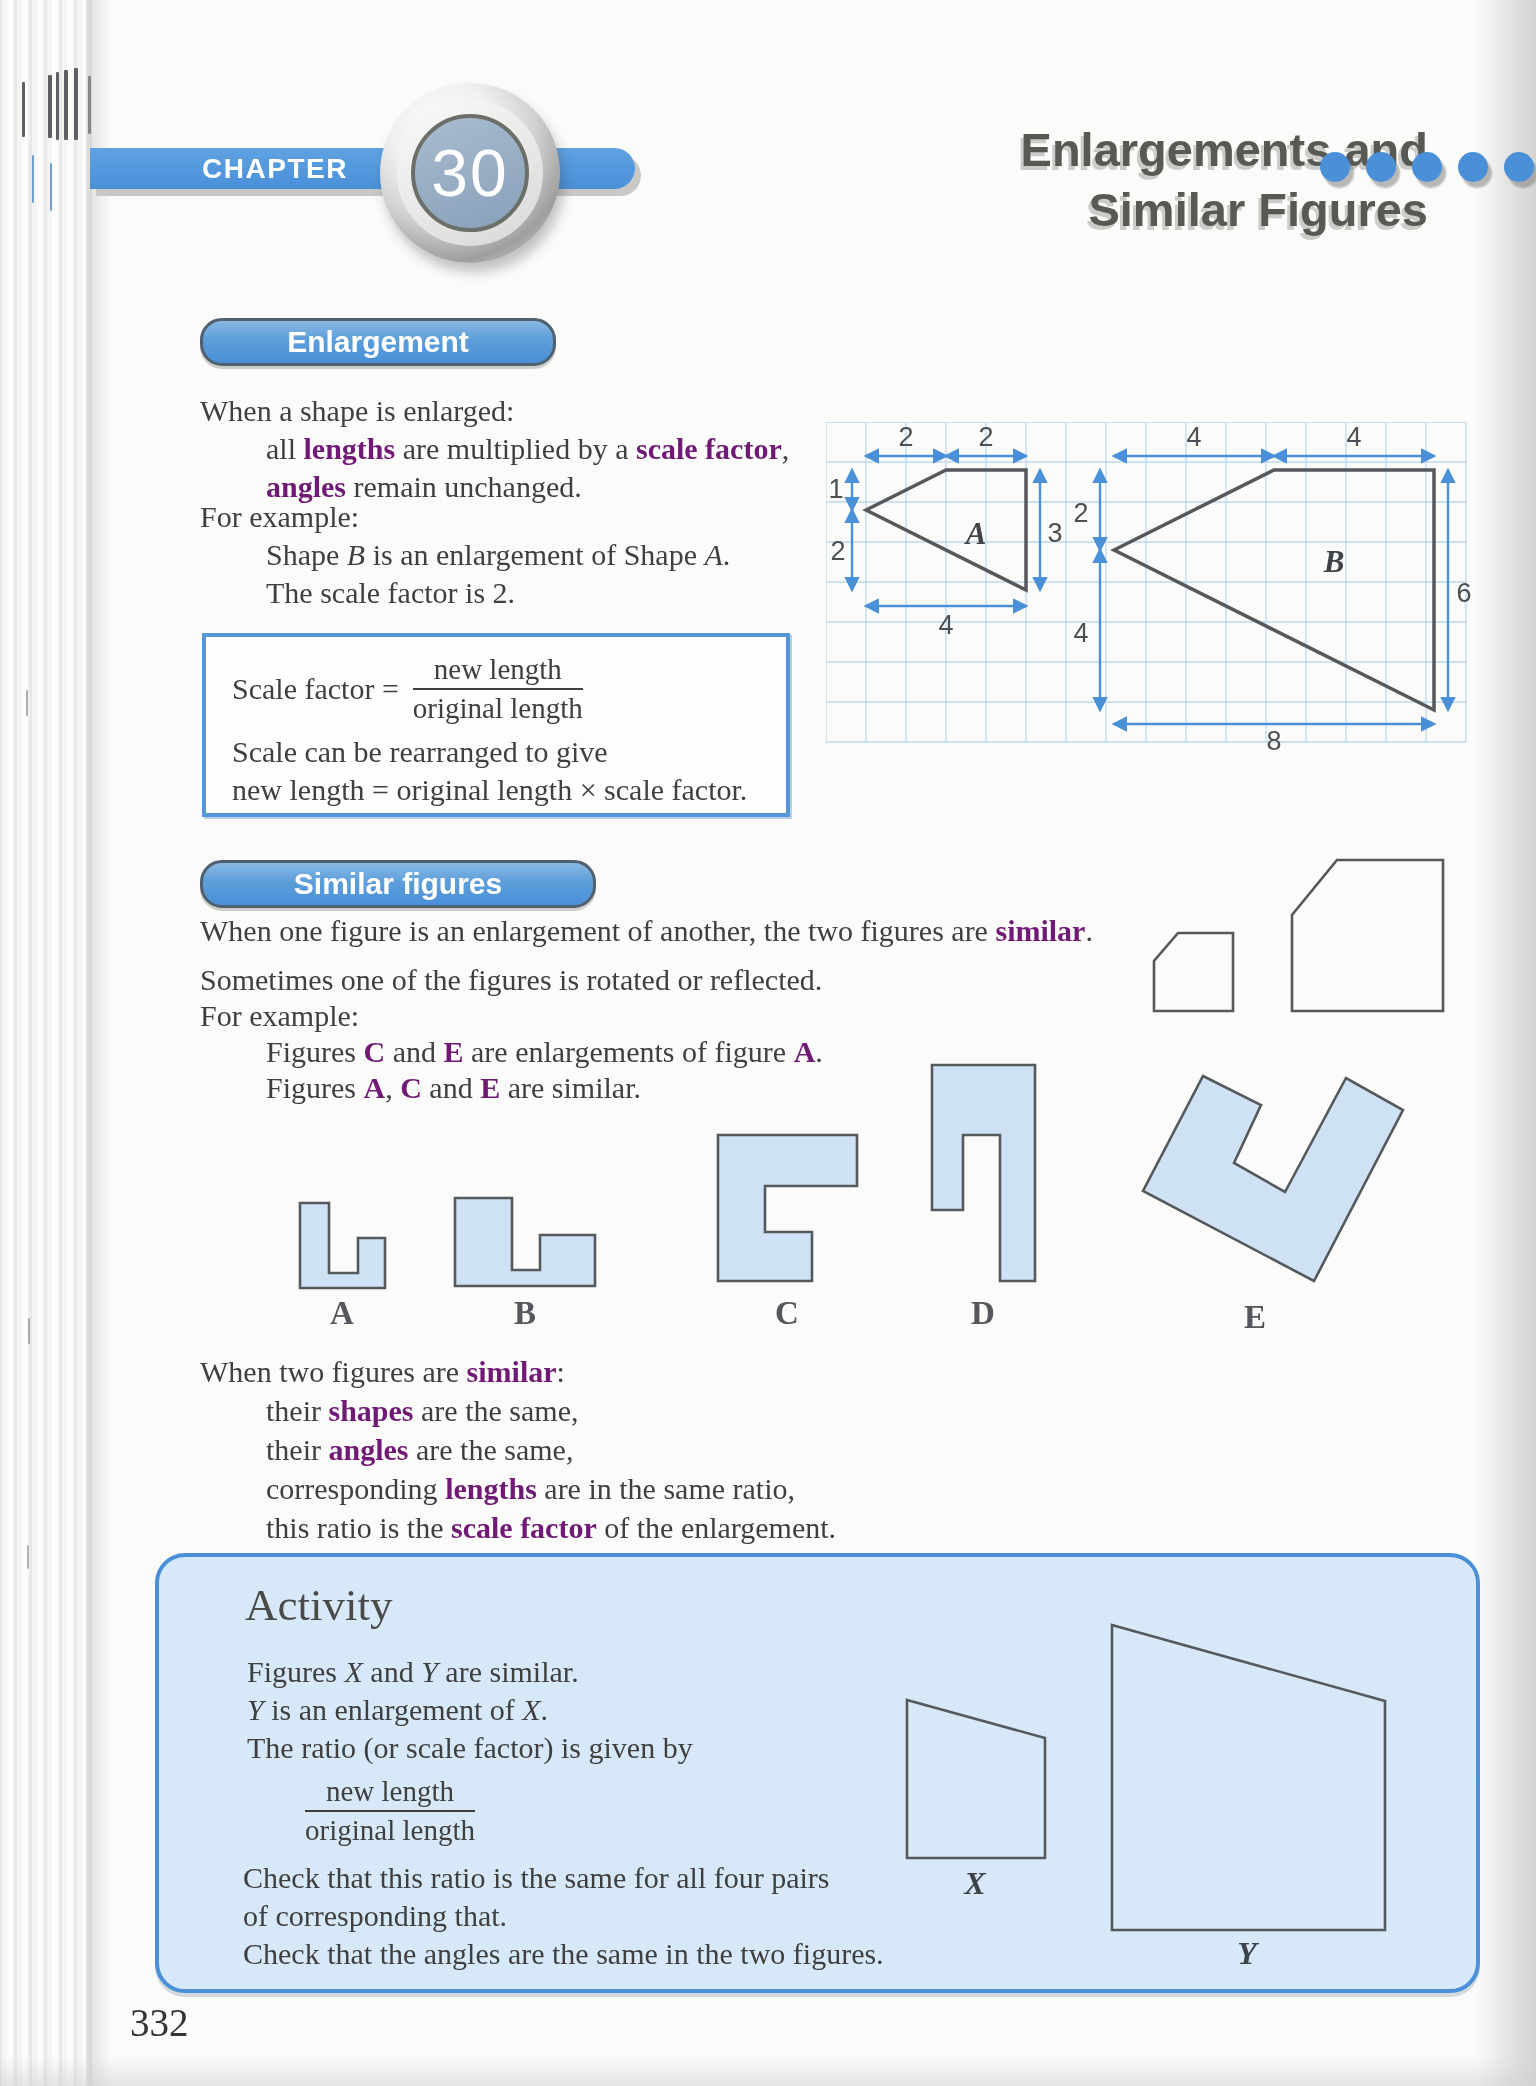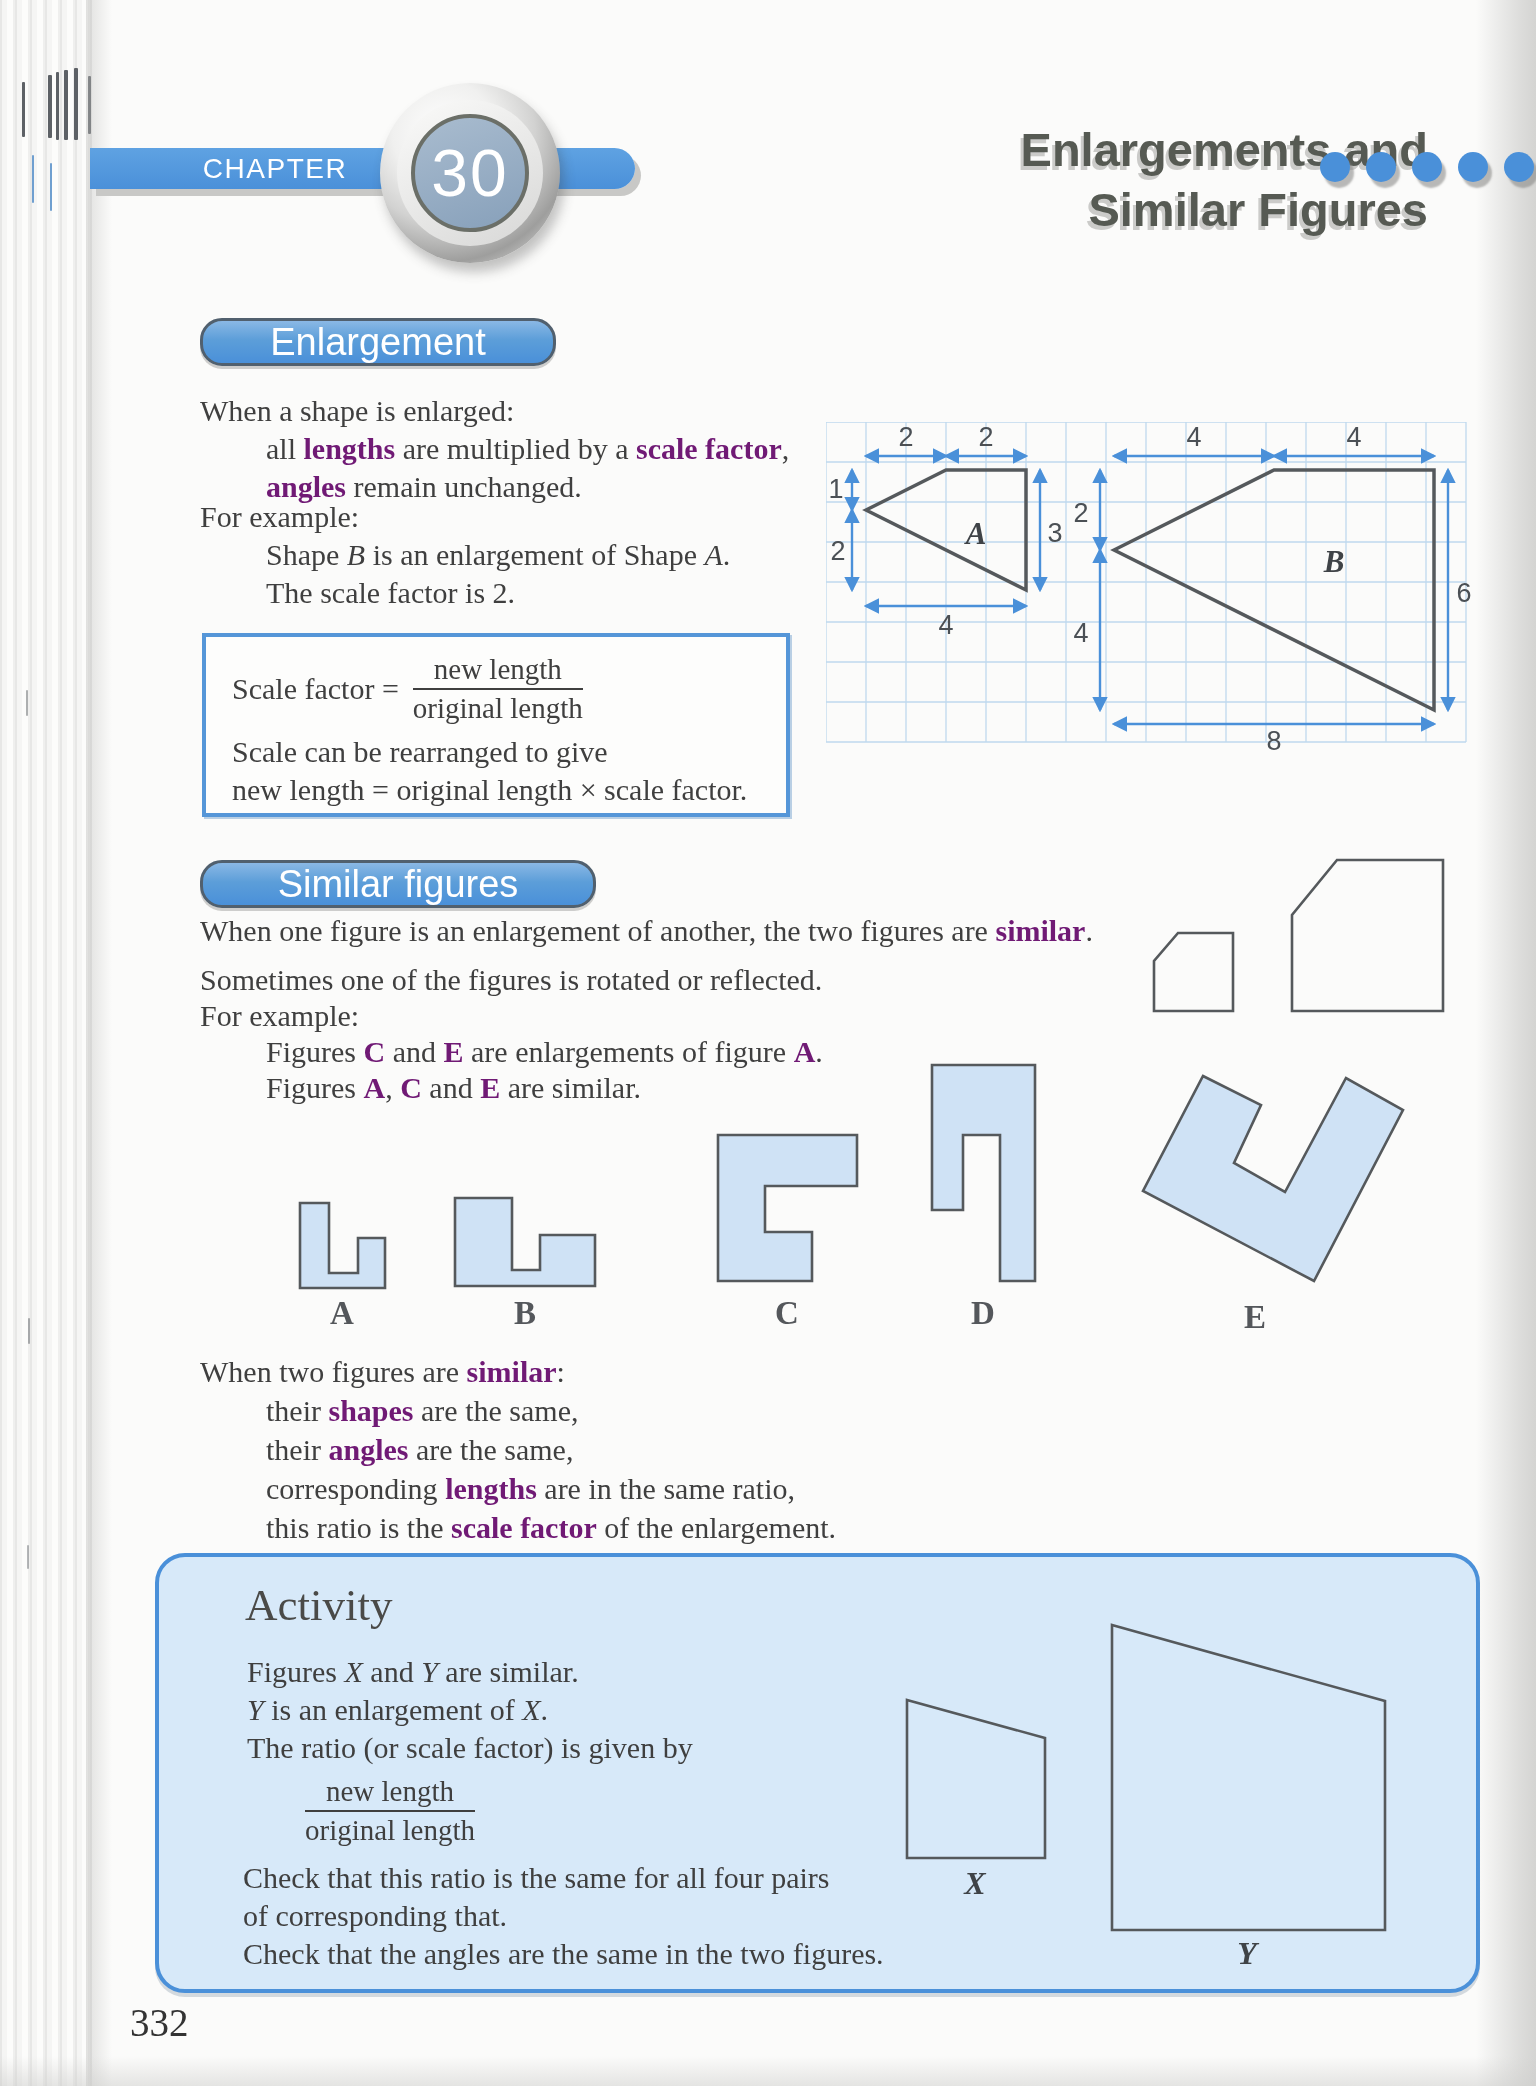--- a/index.html
+++ b/index.html
@@ -26,21 +26,21 @@
     background:linear-gradient(180deg,rgba(215,215,213,0),rgba(205,205,203,.5));}
   
   .chapter-bar{
     left:90px;top:148px;width:545px;height:41px;
     background:linear-gradient(180deg,#5fa2e2,#4a90d9);
     border-radius:0 22px 22px 0;
     box-shadow:6px 7px 0 #c8c8c6;
   }
   .chapter-label{
     position:absolute;left:55px;top:5px;width:260px;text-align:center;
-    font-family:"Liberation Sans",sans-serif;font-weight:normal;
+    font-family:"Liberation Sans",sans-serif;font-weight:bold;
     font-size:28px;letter-spacing:1.5px;color:#ffffff;
   }
   .badge{left:380px;top:83px;width:180px;height:180px;border-radius:50%;
     background:radial-gradient(circle at 36% 28%,#ffffff 0%,#f0f0ef 30%,#d2d2d1 52%,#9e9e9d 74%,#c4c4c3 86%,#f0f0ef 100%);
     box-shadow:4px 9px 12px rgba(60,60,60,.3);z-index:3;}
   .badge-mid{position:absolute;inset:17px;border-radius:50%;
     background:linear-gradient(150deg,#fbfbfa,#d7d7d6);}
   .badge-inner{position:absolute;inset:31px;border-radius:50%;
     background:linear-gradient(160deg,#a9bccf,#87a0ba);
     border:4px solid #6b6f68;
@@ -52,22 +52,22 @@
     font-size:47px;line-height:60px;color:#565a53;
     text-shadow:-3px 4px 0 #cbcbc9;text-align:right;}
   .dots{left:1320px;top:152px;display:flex;gap:16px;z-index:2;}
   .dot{width:30px;height:30px;border-radius:50%;background:#4a90d9;
     box-shadow:4px 6px 2px rgba(130,130,128,.55);}
   
   .pill{
     height:42px;border-radius:22px;border:3px solid #51606e;
     background:linear-gradient(180deg,#8ab8e5 0%,#5c9ed9 45%,#4a90d9 100%);
     display:flex;align-items:center;justify-content:center;
-    font-family:"Liberation Sans",sans-serif;font-weight:normal;
-    font-size:38px;color:#ffffff;
+    font-family:"Liberation Sans",sans-serif;font-weight:bold;
+    font-size:30px;color:#ffffff;
     box-shadow:0 3px 0 rgba(120,120,118,.35);
   }
   
   .para{font-size:30px;line-height:38px;}
   .para .tl{white-space:nowrap;}
   .para .ind{padding-left:66px;}
   .para b{color:#701a75;}
   
   .sf-box{
     left:202px;top:633px;width:588px;height:184px;

